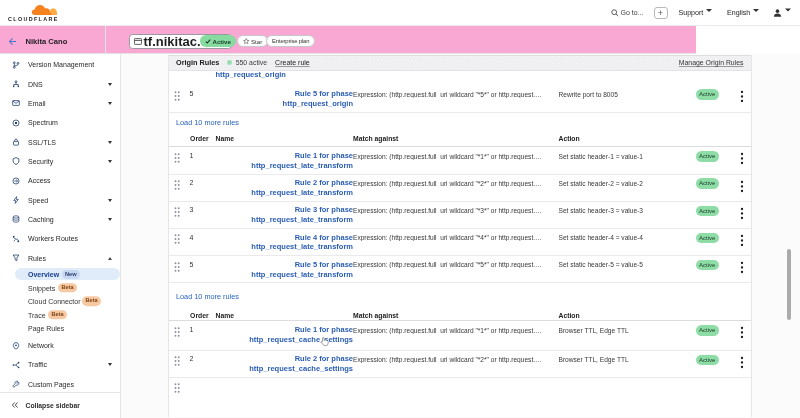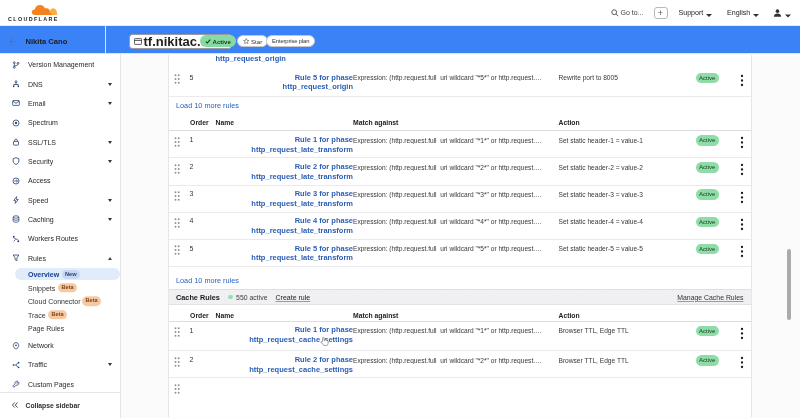--- a/index.html
+++ b/index.html
@@ -2,23 +2,23 @@
 <html><head>
 <meta charset="utf-8">
 <style>
 * { margin:0; padding:0; box-sizing:border-box; }
 html,body { width:800px; height:418px; font-family:"Liberation Sans",sans-serif; background:#fff; overflow:hidden; position:relative; }
 .topbar { position:absolute; top:0; left:0; width:800px; height:25.5px; background:#fff; border-bottom:1px solid #ebebed; }
 .logo { position:absolute; left:8px; top:1px; }
 .topright { position:absolute; right:0; top:0; height:25px; } .topright>div { position:absolute; top:50%; transform:translateY(-50%); }
 .goto { left:-189.5px; display:flex; align-items:center; color:#3c3c3e; font-size:7px; }
 .plusbtn { left:-146.5px; width:14px; height:12px; border:1px solid #b9b9bd; border-radius:3px; color:#555; font-size:9px; line-height:10px; text-align:center; }
-.menuitem { font-size:7.1px; color:#1d1d1f; display:flex; align-items:flex-end; }
+.menuitem { font-size:7.1px; color:#1d1d1f; display:flex; align-items:flex-start; }
 .caret { width:0; height:0; border-left:3px solid transparent; border-right:3px solid transparent; border-top:3.5px solid #333; margin-left:3px; display:inline-block; }
-.zonebar { position:absolute; top:25.5px; left:0; width:800px; height:28px; background:#3b82f6; border-bottom:1px solid #e4e4e7; }
+.zonebar { position:absolute; top:25.5px; left:0; width:696px; height:28px; background:#f9a8d4; border-bottom:1px solid #e4e4e7; }
 .backarrow { position:absolute; left:7.5px; top:11px; }
 .zonename { position:absolute; left:25.5px; top:11px; font-size:7.6px; font-weight:700; color:#1d1d1f; }
 .zdivider { position:absolute; left:105px; top:0; width:1px; height:27px; background:#e4e4e7; }
 .dombox { position:absolute; left:128.5px; top:8px; height:15.5px; border:1px solid #9a9aa0; border-radius:3.5px; background:#fff; display:flex; align-items:center; padding:0 4px; }
 .dombox span { font-size:13px; font-weight:700; color:#1d1d1f; margin-left:2px; }
 .pill { position:absolute; top:9.5px; height:12px; border-radius:6px; display:flex; align-items:center; font-size:6.1px; }
 .pill.activez { left:199.5px; background:#88dba0; color:#143723; font-weight:700; padding:0 5px; }
 .pill.star { left:236.5px; border:1px solid #c8c8cc; color:#333; padding:0 5px; background:#fff; }
 .pill.ent { left:266px; border:1px solid #c8c8cc; color:#333; padding:0 5px; background:#fff; }
 .sidebar { position:absolute; top:53.5px; left:0; width:121px; bottom:0; background:#fff; border-right:1px solid #e6e6e9; }
@@ -293,20 +293,27 @@
         <svg viewBox="0 0 14 14" width="8" height="8">
           <path d="M6.5 2.5 L2.5 7 L6.5 11.5 M11.5 2.5 L7.5 7 L11.5 11.5" fill="none" stroke="#333" stroke-width="1.5"></path>
         </svg>
       </span>
     <span class="nlabel">Collapse sidebar</span>
   </div>
 </div>
 
 <div class="content">
   <div class="card">
+    <div class="secbar">
+      <span class="sectitle">Origin Rules</span>
+        <span class="gdot"></span>
+        <span class="nactive">550 active</span>
+        <span class="createrule">Create rule</span>
+      <span class="manage">Manage Origin Rules</span>
+    </div>
     <div class="rowpartial">
         <span class="bluename">http_request_origin</span>
       </div>
     <div class="trow" style="height:28.2px">
       <div class="c-handle">
           <svg width="6" height="10" viewBox="0 0 6 10">
             <g fill="#8a8f98">
               <circle cx="1.5" cy="1.3" r="0.95"></circle>
               <circle cx="4.7" cy="1.3" r="0.95"></circle>
               <circle cx="1.5" cy="5" r="0.95"></circle>
@@ -512,27 +519,20 @@
             <g fill="#1a1a1a">
               <circle cx="2" cy="2" r="1.15"></circle>
               <circle cx="2" cy="6.5" r="1.15"></circle>
               <circle cx="2" cy="11" r="1.15"></circle>
             </g>
           </svg>
         </div>
     </div>
     <div class="loadrow" style="height:21.6px; padding-top:9px"><span class="loadlink">Load 10 more rules</span></div>
 
-    <div class="secbar" style="height:16.8px">
-      <span class="sectitle">Cache Rules</span>
-        <span class="gdot"></span>
-        <span class="nactive">550 active</span>
-        <span class="createrule">Create rule</span>
-      <span class="manage">Manage Cache Rules</span>
-    </div>
     <div class="colheader" style="height:16.4px">
       <div class="h-handle"></div>
         <div class="h-order" style="padding-top:5px">Order</div>
         <div class="h-name" style="padding-top:5px">Name</div>
         <div class="h-match" style="padding-top:5px">Match against</div>
         <div style="padding-top:5px">Action</div>
     </div>
     <div class="trow" style="height:29.5px">
       <div class="c-handle">
           <svg width="6" height="10" viewBox="0 0 6 10">

